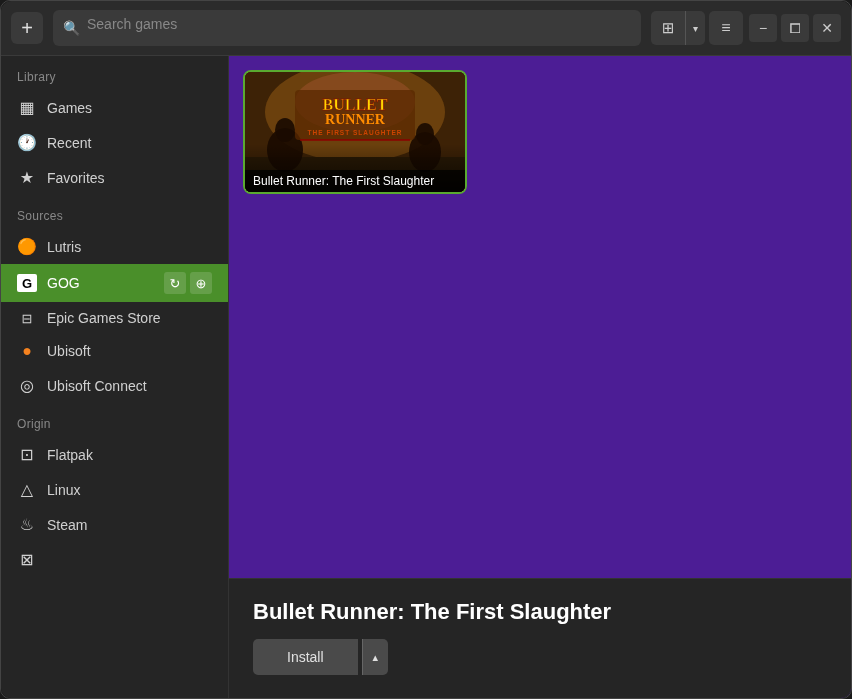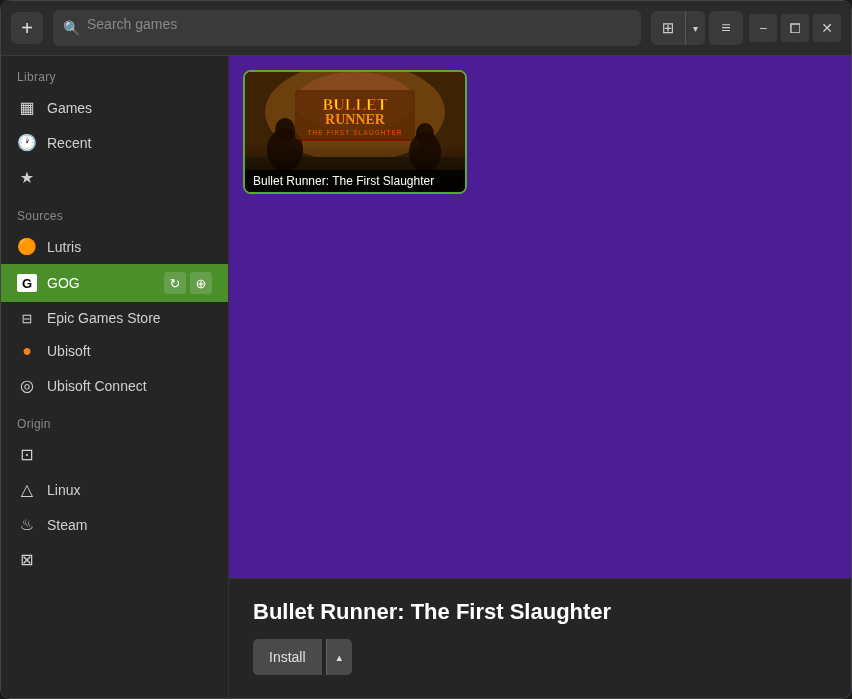--- a/index.html
+++ b/index.html
@@ -323,21 +323,21 @@
       align-items: center;
     }
 
     .install-btn {
       background: #4a4a4a;
       border: none;
       border-radius: 5px 0 0 5px;
       color: #e0e0e0;
       font-size: 14px;
       font-weight: 500;
-      padding: 8px 16px;
+      padding: 8px 34px;
       cursor: pointer;
       height: 36px;
       display: flex;
       align-items: center;
     }
 
     .install-dropdown-btn {
       background: #4a4a4a;
       border: none;
       border-left: 1px solid #666;
@@ -394,20 +394,21 @@
         <span class="item-label">Games</span>
       </div>
 
       <div class="sidebar-item">
         <span class="item-icon">🕐</span>
         <span class="item-label">Recent</span>
       </div>
 
       <div class="sidebar-item">
         <span class="item-icon">★</span>
+        <span class="item-label">Favorites</span>
       </div>
 
       <div class="sidebar-section-label">Sources</div>
 
       <div class="sidebar-item">
         <span class="item-icon">🟠</span>
         <span class="item-label">Lutris</span>
       </div>
 
       <div class="sidebar-item active">
@@ -431,20 +432,21 @@
 
       <div class="sidebar-item">
         <span class="item-icon">◎</span>
         <span class="item-label">Ubisoft Connect</span>
       </div>
 
       <div class="sidebar-section-label">Origin</div>
 
       <div class="sidebar-item">
         <span class="item-icon">⊡</span>
+        <span class="item-label">Flatpak</span>
       </div>
 
       <div class="sidebar-item">
         <span class="item-icon">△</span>
         <span class="item-label">Linux</span>
       </div>
 
       <div class="sidebar-item">
         <span class="item-icon">♨</span>
         <span class="item-label">Steam</span>

